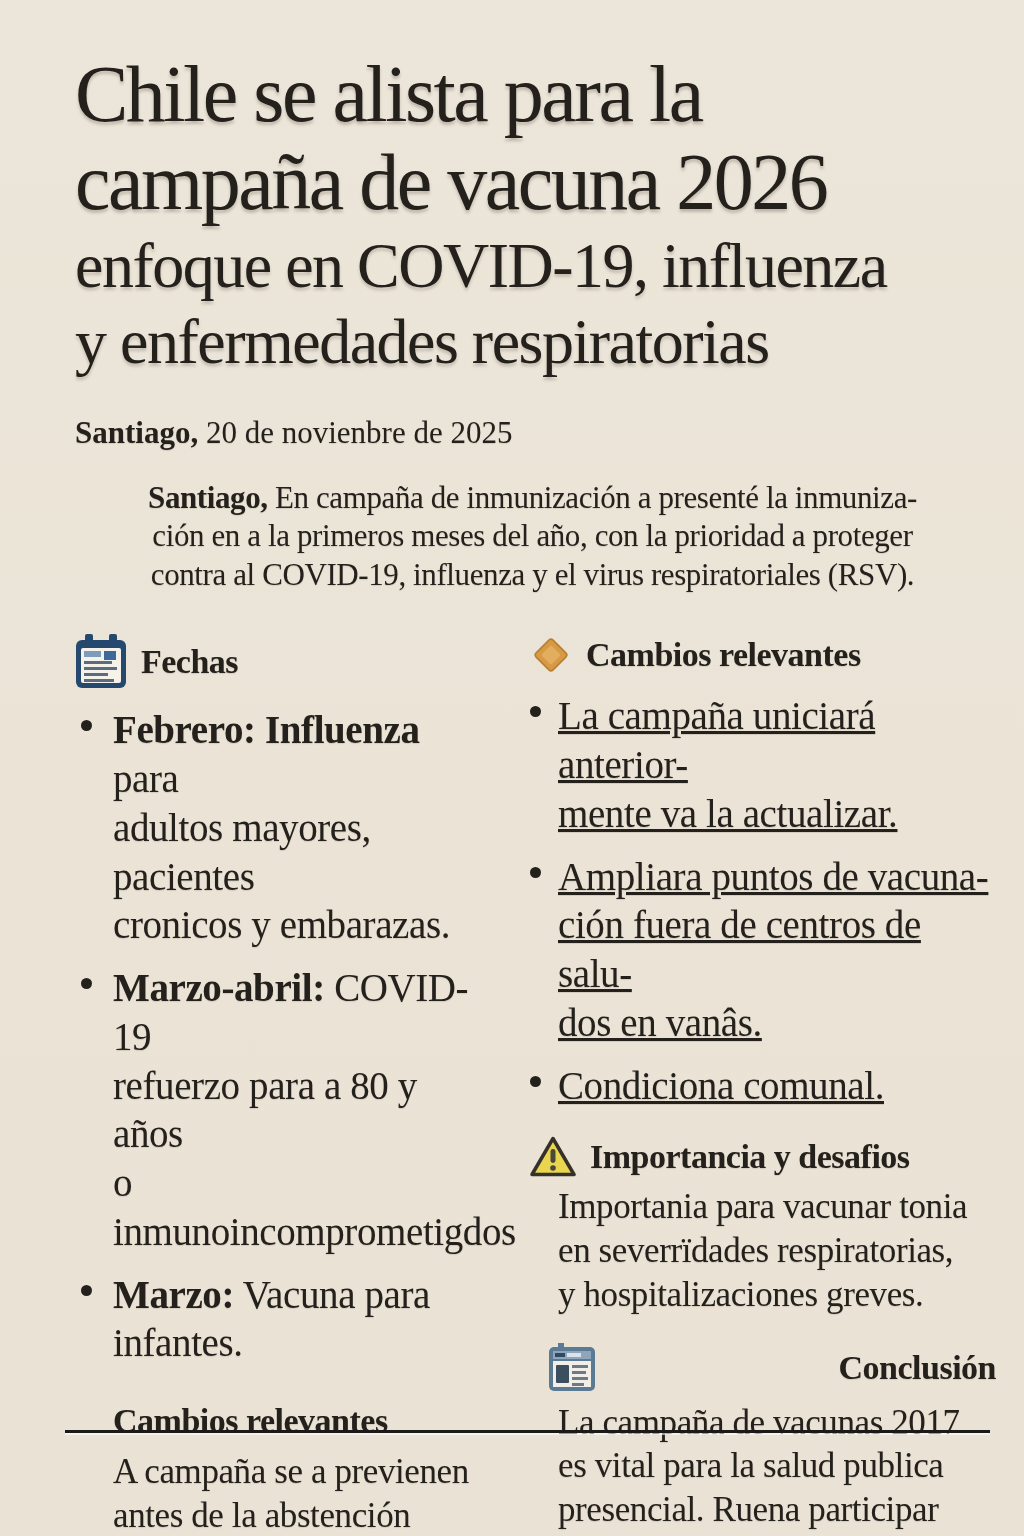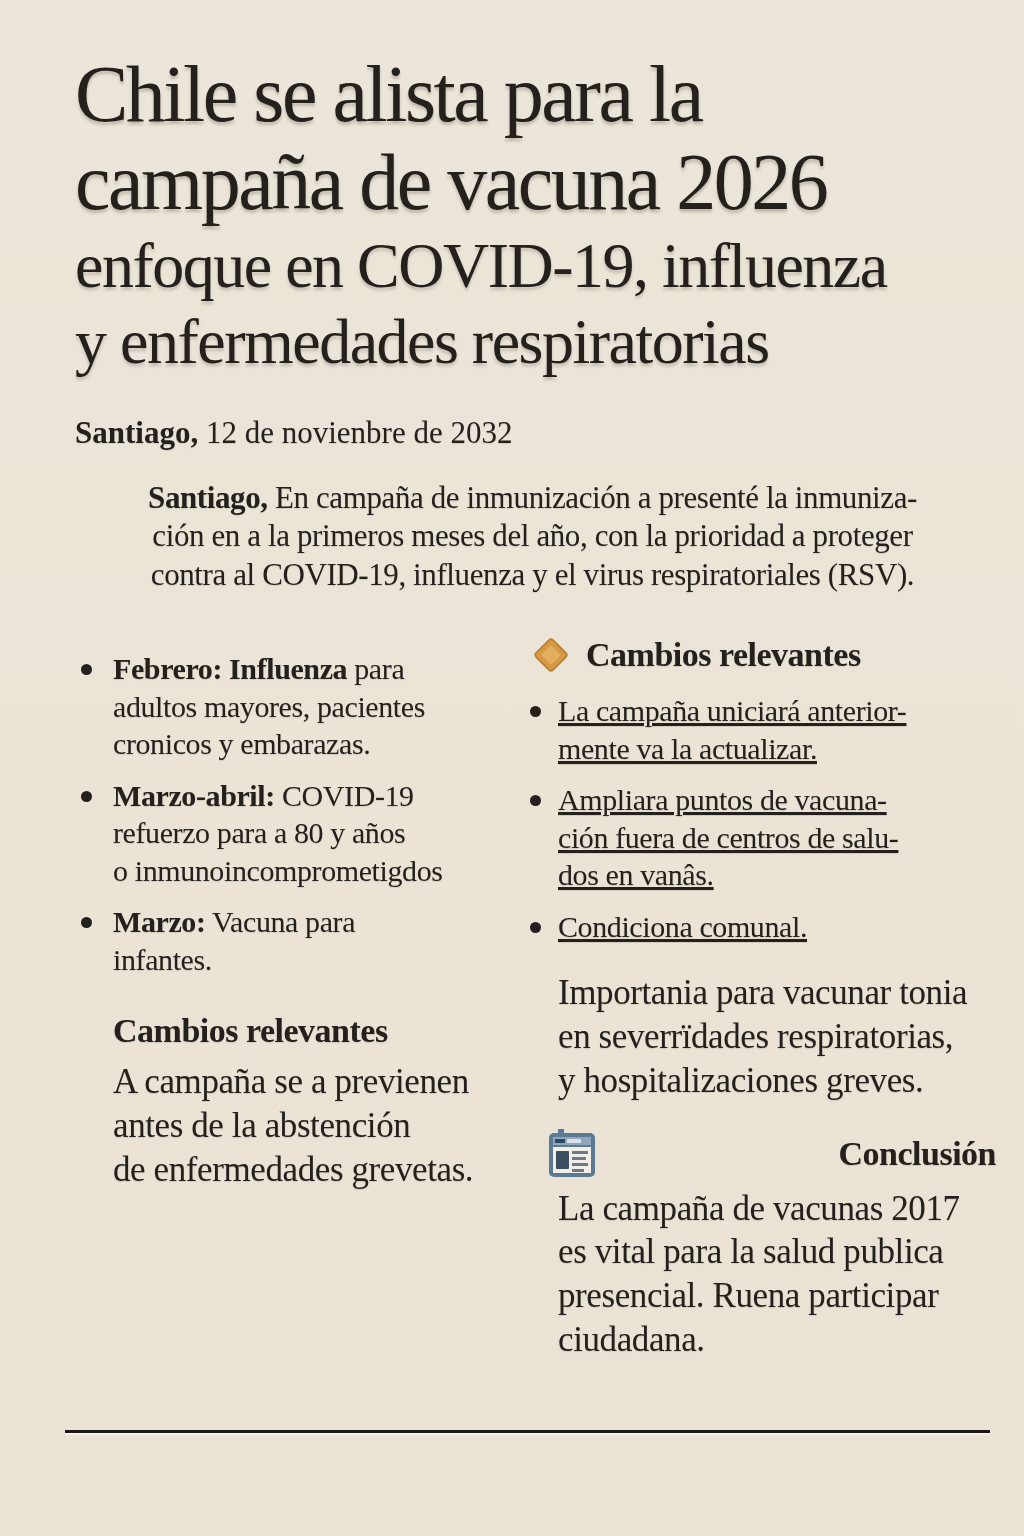--- a/index.html
+++ b/index.html
@@ -40,21 +40,21 @@
   .col-right { width: 466px; flex: none; }
 
   .section-h {
     display: flex; align-items: center; gap: 14px;
     font-size: 34px; font-weight: 700; letter-spacing: -0.5px;
   }
   .section-h .icon { flex: none; display: inline-flex; }
 
   ul.blist {
     list-style: none; margin: 16px 0 0; padding: 0;
-    font-size: 30px; line-height: 1.25; letter-spacing: -0.4px;
+    font-size: 39px; line-height: 1.25; letter-spacing: -0.4px;
   }
   ul.blist li { position: relative; padding-left: 38px; margin-bottom: 14px; }
   ul.blist li::before {
     content: ""; position: absolute; left: 6px; top: 14px;
     width: 11px; height: 11px; border-radius: 50%; background: #24211d;
   }
   ul.blist.tight li { padding-left: 28px; text-decoration: underline; }
   ul.blist.tight li::before { left: 0; }
   ul.blist .b { font-weight: 700; }
 
@@ -75,33 +75,50 @@
 <body>
 
 <div class="page">
 
   <h1 class="title">Chile se alista para la
 campaña de vacuna 2026</h1>
   <h2 class="subtitle">enfoque en COVID-19, influenza
 y enfermedades respiratorias</h2>
 
   <div class="dateline">
-    <span class="lead">Santiago,</span><span> 12 de novienbre de 2032</span>
+    <span class="lead">Santiago,</span><span> 20 de novienbre de 2025</span>
   </div>
 
   <p class="intro">
     <span class="lead">Santiago,</span><span class="pre"> En campaña de inmunización a presenté la inmuniza-
 ción en a la primeros meses del año, con la prioridad a proteger
 contra al COVID-19, influenza y el virus respiratoriales (RSV).</span>
   </p>
 
   <div class="columns">
 
     <div class="col-left">
 
+      <div class="section-h">
+        <span class="icon">
+          <svg width="52" height="56" viewBox="0 0 52 56" aria-hidden="true">
+            <rect x="10" y="0" width="8" height="13" rx="2" fill="#24486e"></rect>
+            <rect x="34" y="0" width="8" height="13" rx="2" fill="#24486e"></rect>
+            <rect x="1" y="6" width="50" height="48" rx="6" fill="#24486e"></rect>
+            <rect x="6" y="14" width="40" height="35" rx="2" fill="#f6f2e9"></rect>
+            <rect x="9" y="17" width="17" height="6" fill="#7d9cbd"></rect>
+            <rect x="29" y="17" width="12" height="9" fill="#3d6a99"></rect>
+            <rect x="9" y="27" width="28" height="3" fill="#5a6c80"></rect>
+            <rect x="9" y="33" width="33" height="3" fill="#5a6c80"></rect>
+            <rect x="9" y="39" width="24" height="3" fill="#5a6c80"></rect>
+            <rect x="9" y="45" width="30" height="3" fill="#5a6c80"></rect>
+          </svg>
+        </span>
+        <span>Fechas</span>
+      </div>
 
       <ul class="blist">
         <li>
           <span class="b">Febrero: Influenza</span><span class="pre"> para
 adultos mayores, pacientes
 cronicos y embarazas.</span>
         </li>
         <li>
           <span class="b">Marzo-abril:</span><span class="pre"> COVID-19
 refuerzo para a 80 y años
@@ -135,20 +152,30 @@
       <ul class="blist tight">
         <li><span class="pre">La campaña uniciará anterior-
 mente va la actualizar.</span></li>
         <li><span class="pre">Ampliara puntos de vacuna-
 ción fuera de centros de salu-
 dos en vanâs.</span></li>
         <li><span class="pre">Condiciona comunal.</span></li>
       </ul>
 
       <div class="sec">
+        <div class="section-h">
+          <span class="icon">
+            <svg width="46" height="41" viewBox="0 0 46 41" aria-hidden="true">
+              <path d="M23 2.5 L44 38.5 L2 38.5 Z" fill="#ead54e" stroke="#33312a" stroke-width="3.5" stroke-linejoin="round"></path>
+              <rect x="20.5" y="13" width="5" height="14" rx="2.4" fill="#4a473c"></rect>
+              <circle cx="23" cy="32" r="2.8" fill="#4a473c"></circle>
+            </svg>
+          </span>
+          <span>Importancia y desafios</span>
+        </div>
         <p class="para pre">Importania para vacunar tonia
 en severrïdades respiratorias,
 y hospitalizaciones greves.</p>
       </div>
 
       <div class="sec">
         <div class="section-h indent-sm">
           <span class="icon">
             <svg width="48" height="50" viewBox="0 0 48 50" aria-hidden="true">
               <rect x="10" y="0" width="6" height="8" fill="#5b7a94"></rect>

